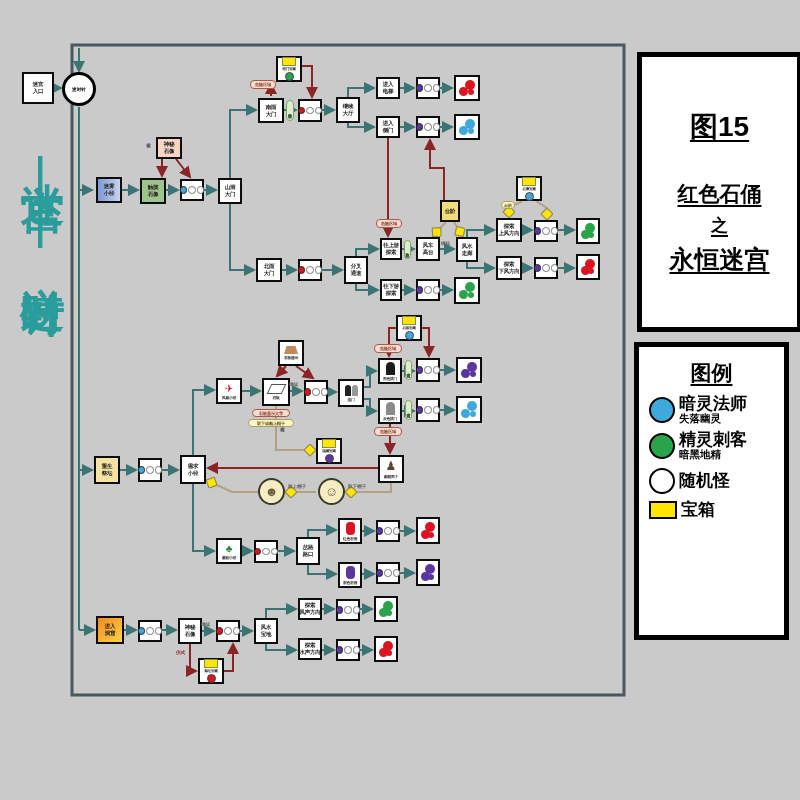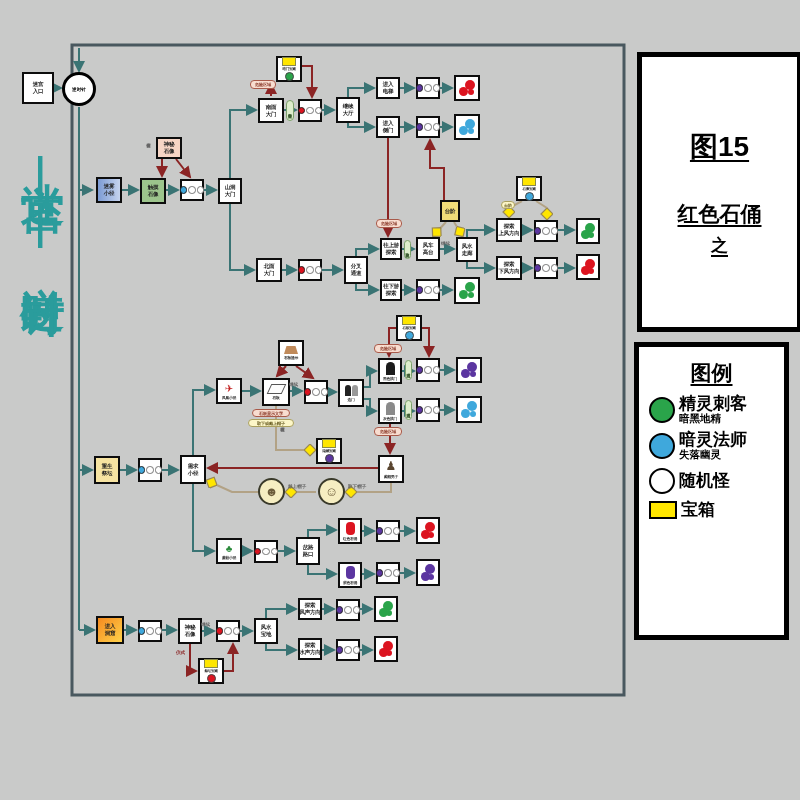--- a/index.html
+++ b/index.html
@@ -523,37 +523,38 @@
       <div class="n label elabel vert" style="left: 146px; top: 140px;">调查石像</div>
       <div class="n label elabel vert" style="left: 280px; top: 424px;">调查石板</div>
     </div>
 
   <div id="side-title">迷宫——逆时针</div>
 
   <div id="title-panel" class="panel">
     <div class="tline t1">图15</div>
     <div class="tline t2">红色石俑</div>
     <div class="tline t3">之</div>
+    <div class="tline t4">永恒迷宫</div>
   </div>
 
   <div id="legend-panel" class="panel">
     <div id="legend-title">图例</div>
     <div id="legend-items">
         <div class="litem">
+          <span class="sw circle-sw" style="background: rgb(63, 168, 220);"></span>
+          <div class="ltxt">
+            <div class="nm">暗灵法师</div>
+            <div class="sub">失落幽灵</div>
+          </div>
+        </div>
+        <div class="litem">
           <span class="sw circle-sw" style="background: rgb(42, 164, 74);"></span>
           <div class="ltxt">
             <div class="nm">精灵刺客</div>
             <div class="sub">暗黑地精</div>
-          </div>
-        </div>
-        <div class="litem">
-          <span class="sw circle-sw" style="background: rgb(63, 168, 220);"></span>
-          <div class="ltxt">
-            <div class="nm">暗灵法师</div>
-            <div class="sub">失落幽灵</div>
           </div>
         </div>
         <div class="litem">
           <span class="sw circle-sw" style="background: rgb(255, 255, 255);"></span>
           <div class="ltxt">
             <div class="nm">随机怪</div>
           </div>
         </div>
         <div class="litem">
           <span class="sw rect-sw" style="background: rgb(255, 230, 0);"></span>

